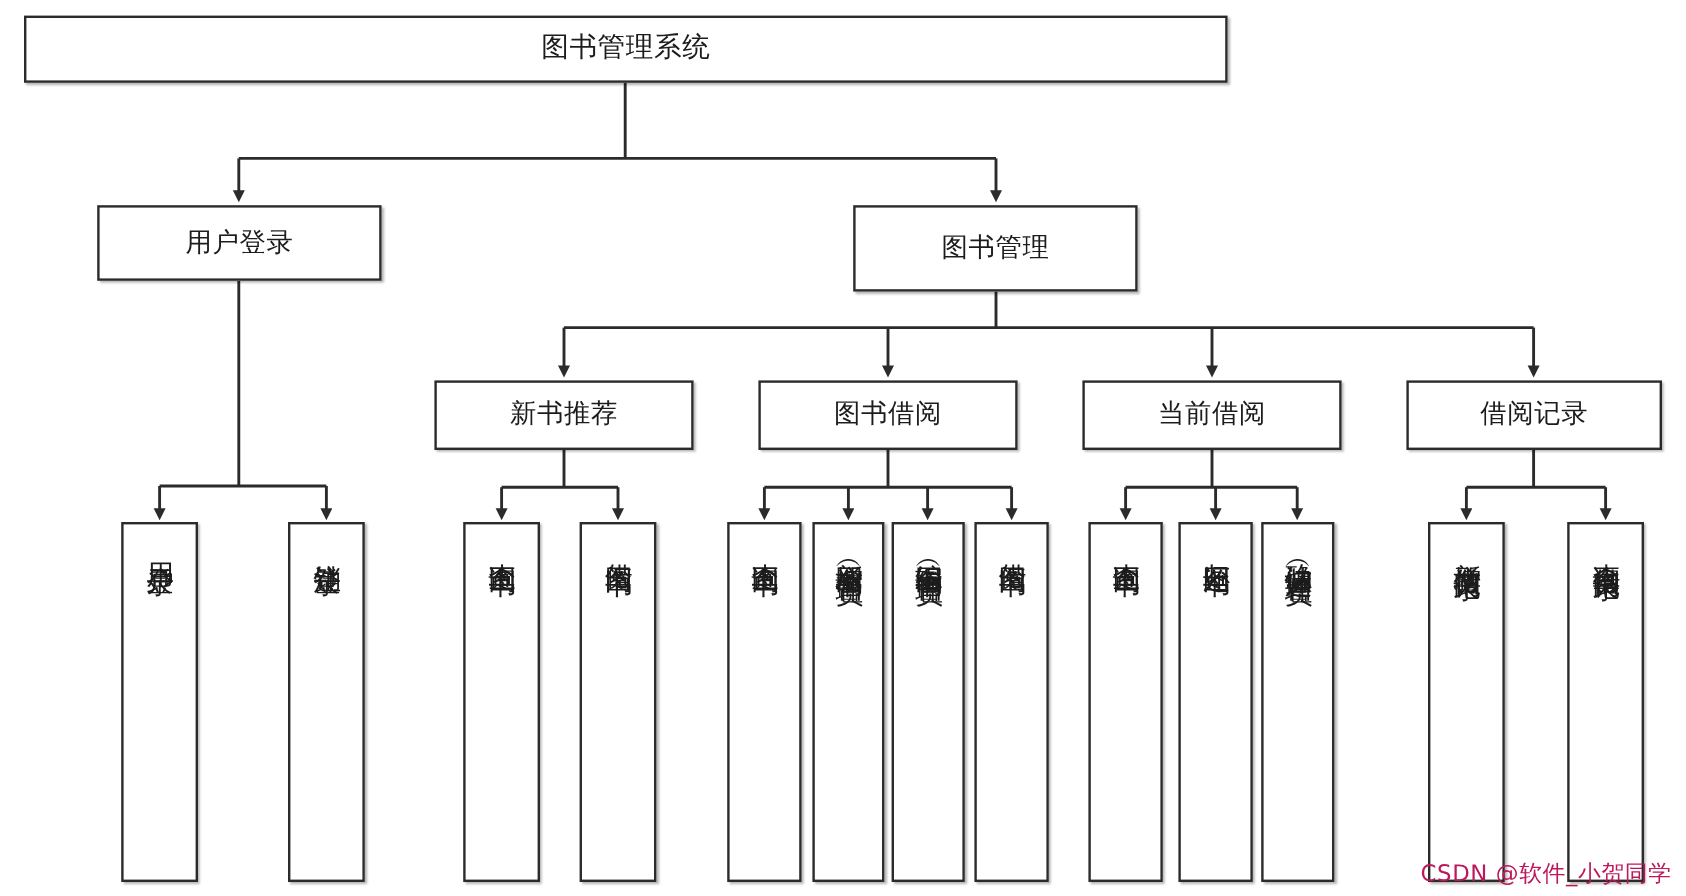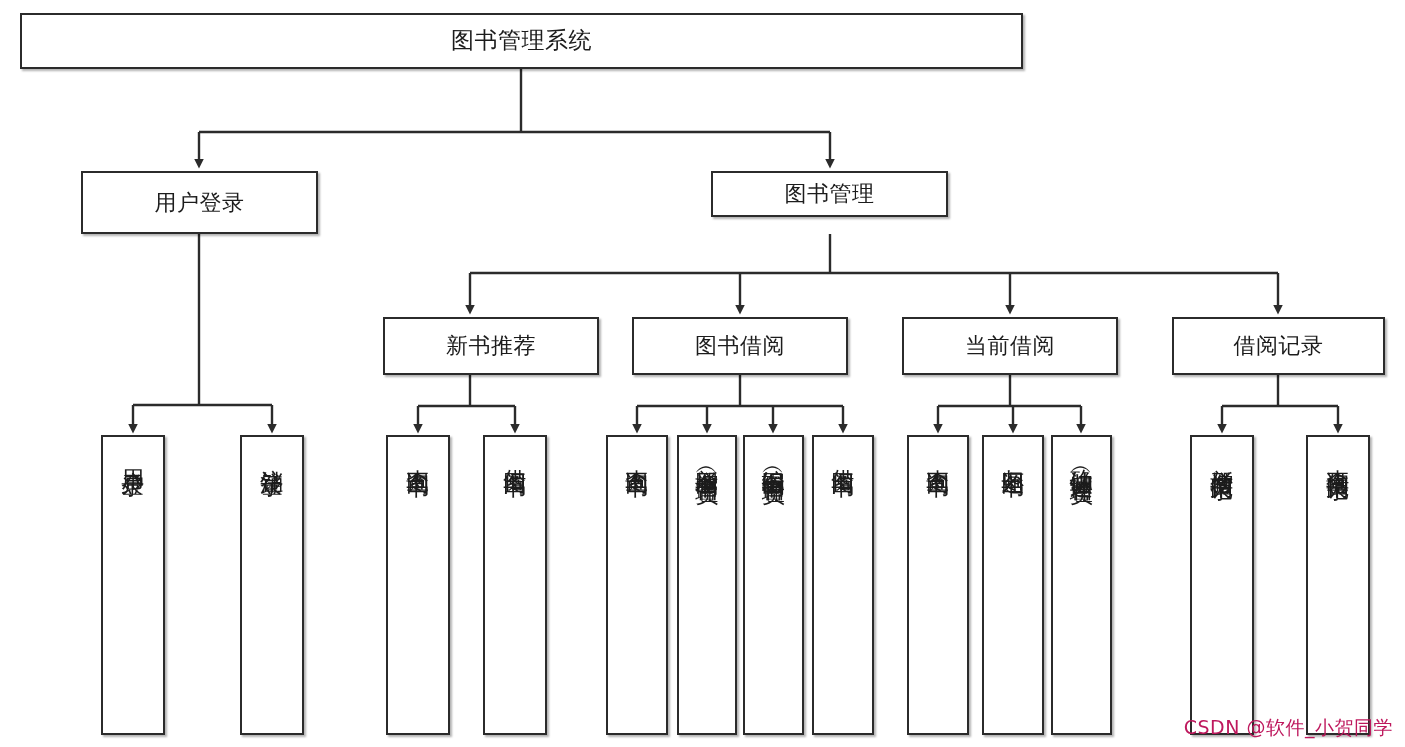--- a/index.html
+++ b/index.html
@@ -124,25 +124,25 @@
     </g>
   </svg>
 
   <div class="node root" style="left: 20px; top: 13px; width: 1003px; height: 56px;">
     <span class="label">图书管理系统</span>
   </div>
 
   <div class="node" style="left: 81px; top: 171px; width: 237px; height: 63px;">
     <span class="label">用户登录</span>
   </div>
-  <div class="node" style="left: 711px; top: 171px; width: 237px; height: 46px;">
+  <div class="node" style="left: 711px; top: 171px; width: 237px; height: 72px;">
     <span class="label">图书管理</span>
   </div>
 
-  <div class="node" style="left: 383px; top: 317px; width: 216px; height: 58px;">
+  <div class="node" style="left: 362px; top: 317px; width: 216px; height: 58px;">
     <span class="label">新书推荐</span>
   </div>
   <div class="node" style="left: 632px; top: 317px; width: 216px; height: 58px; justify-content: center;">
     <span class="label">图书借阅</span>
   </div>
   <div class="node" style="left: 902px; top: 317px; width: 216px; height: 58px;">
     <span class="label">当前借阅</span>
   </div>
   <div class="node" style="left: 1172px; top: 317px; width: 213px; height: 58px;">
     <span class="label">借阅记录</span>

